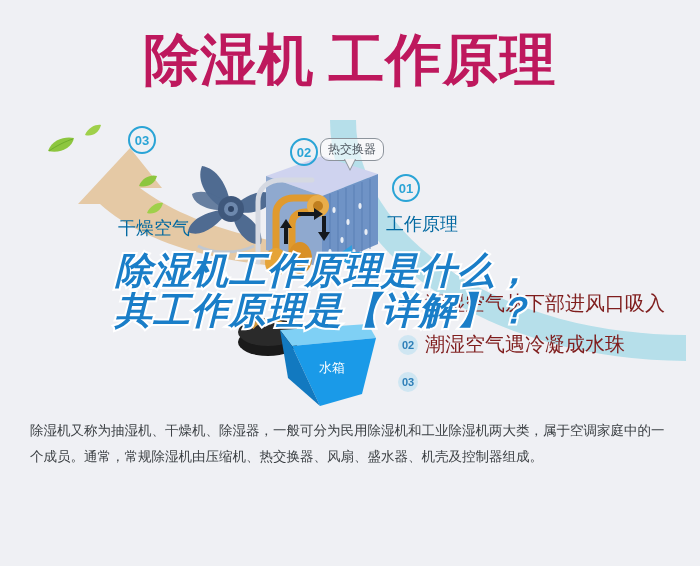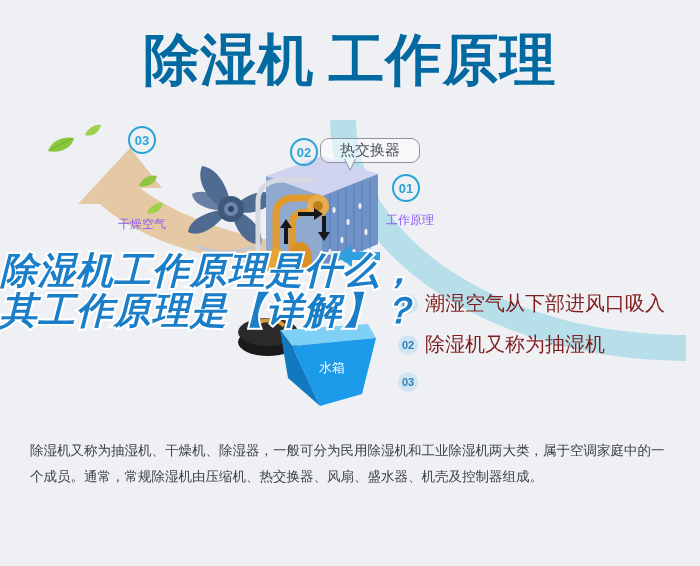--- a/index.html
+++ b/index.html
@@ -11,21 +11,21 @@
     position:relative;
   }
   .page{position:relative;width:700px;height:566px;}
 
   
   .title-band{
     position:absolute;left:0;top:22px;width:700px;height:78px;
     display:flex;align-items:center;justify-content:center;
   }
   .title-text{
-    font-size:56px;font-weight:bold;color:#0369a1;letter-spacing:1px;
+    font-size:56px;font-weight:bold;color:#be185d;letter-spacing:1px;
     white-space:nowrap;font-family:"Liberation Sans","DejaVu Sans",sans-serif;
   }
   .title-text .t2{margin-left:14px;}
 
   
   .illus{position:absolute;left:0;top:120px;width:700px;height:290px;}
 
   
   .humid-band{
     position:absolute;left:330px;top:0px;width:330px;height:215px;
@@ -61,26 +61,26 @@
   
   .num-badge{
     position:absolute;
     width:24px;height:24px;border-radius:50%;
     border:2.5px solid #2aa4d6;color:#2aa4d6;
     font-size:13px;font-weight:bold;
     display:flex;align-items:center;justify-content:center;
     background:transparent;
   }
   .cap-txt{
-    position:absolute;color:#8b5cf6;font-size:12px;white-space:nowrap;font-family:Liberation Mono, monospace;
+    position:absolute;color:#0369a1;font-size:18px;white-space:nowrap;font-family:Liberation Mono, monospace;
   }
   .bubble{
     position:absolute;border:1.6px solid #8d949c;border-radius:9px;
     background:rgba(255,255,255,.55);
-    padding:2px 19px;font-size:15px;color:#4d555e;white-space:nowrap;
+    padding:2px 7px;font-size:12px;color:#4d555e;white-space:nowrap;
   }
   .bubble-tail{
     position:absolute;width:0;height:0;
     border-left:6px solid transparent;border-right:6px solid transparent;
     border-top:12px solid #8d949c;
   }
   .bubble-tail:after{
     content:"";position:absolute;left:-5px;top:-12px;
     border-left:5px solid transparent;border-right:5px solid transparent;
     border-top:10px solid #f1f2f5;
@@ -94,38 +94,38 @@
     background:#cfe6f2;color:#2e7fb8;
     font-size:11px;font-weight:bold;
     display:flex;align-items:center;justify-content:center;
     margin-right:7px;flex:0 0 auto;
   }
   .step-label{font-size:20px;color:#7f1d1d;white-space:nowrap;}
 
   
   .overlay{
     position:absolute;left:0;top:252px;width:648px;
-    text-align:left;pointer-events:none;
+    text-align:center;pointer-events:none;
   }
   .ov-line{
     font-size:37px;font-weight:bold;font-style:italic;
     color:#1a7ec8;line-height:1.04;letter-spacing:1px;
     -webkit-text-stroke:4px #ffffff;
     paint-order:stroke fill;
     white-space:nowrap;
   }
   .ov-line.l2{margin-top:2px;}
 
   
   .body-copy{
     position:absolute;left:30px;top:418px;width:645px;
     font-size:13.5px;color:#3c4044;line-height:1.92;
   }
   .body-copy p{margin:0 0 14px 0;}
-  .body-copy .lead{font-weight:normal;margin-top:20px;}
+  .body-copy .lead{font-weight:normal;}
 </style>
 </head>
 <body>
 
 <div class="page">
 
   <div class="title-band">
     <div class="title-text">
       <span class="t1">除湿机</span><span class="t2">工作原理</span>
     </div>
@@ -241,21 +241,21 @@
 
   </div>
 
   <div class="steps">
     <div class="step-row">
       <div class="step-badge">01</div>
       <div class="step-label">潮湿空气从下部进风口吸入</div>
     </div>
     <div class="step-row">
       <div class="step-badge">02</div>
-      <div class="step-label">除湿机又称为抽湿机</div>
+      <div class="step-label">潮湿空气遇冷凝成水珠</div>
     </div>
     <div class="step-row">
       <div class="step-badge">03</div>
     </div>
   </div>
 
   <div class="overlay">
     <div class="ov-line l1">除湿机工作原理是什么，</div>
     <div class="ov-line l2">其工作原理是【详解】？</div>
   </div>

